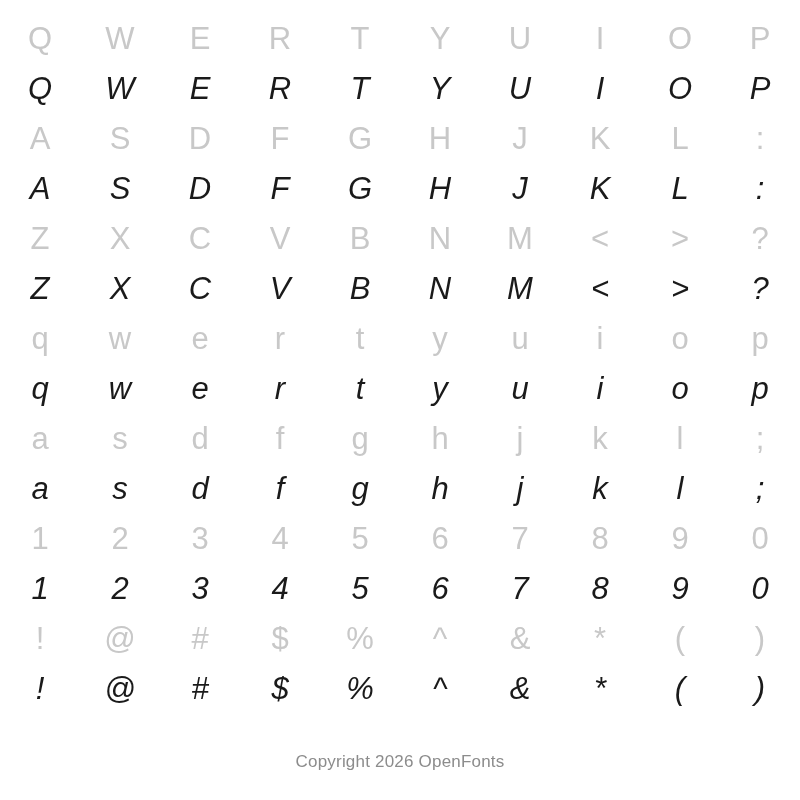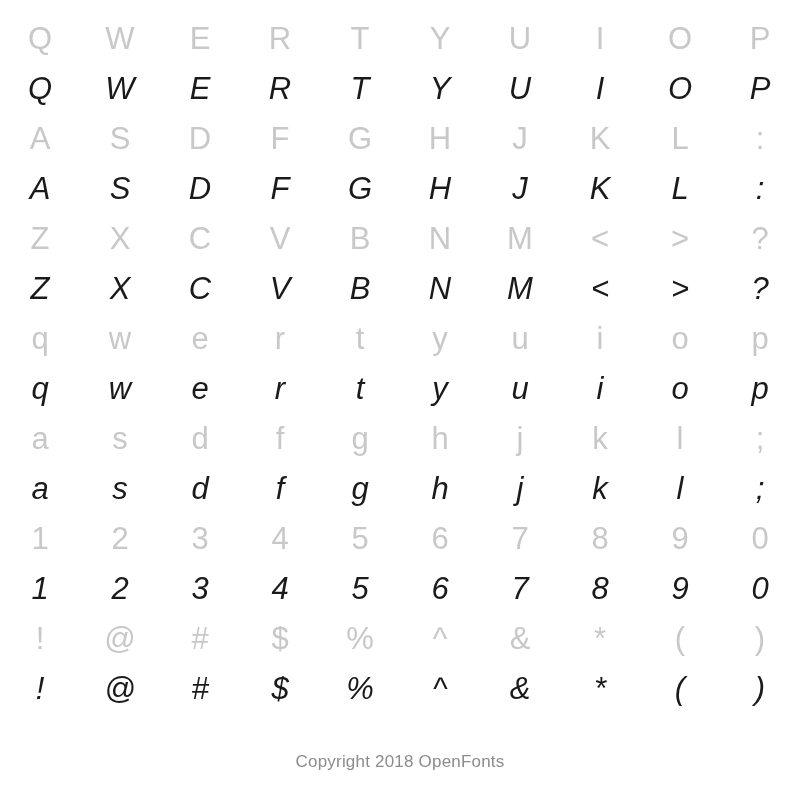--- a/index.html
+++ b/index.html
@@ -238,14 +238,14 @@
         <div class="cell">#</div>
         <div class="cell">$</div>
         <div class="cell">%</div>
         <div class="cell">^</div>
         <div class="cell">&amp;</div>
         <div class="cell">*</div>
         <div class="cell">(</div>
         <div class="cell">)</div>
       </div>
     </div>
-  <div class="footer">Copyright 2018 OpenFonts</div>
+  <div class="footer">Copyright 2026 OpenFonts</div>
 </div>
 
 </body></html>

